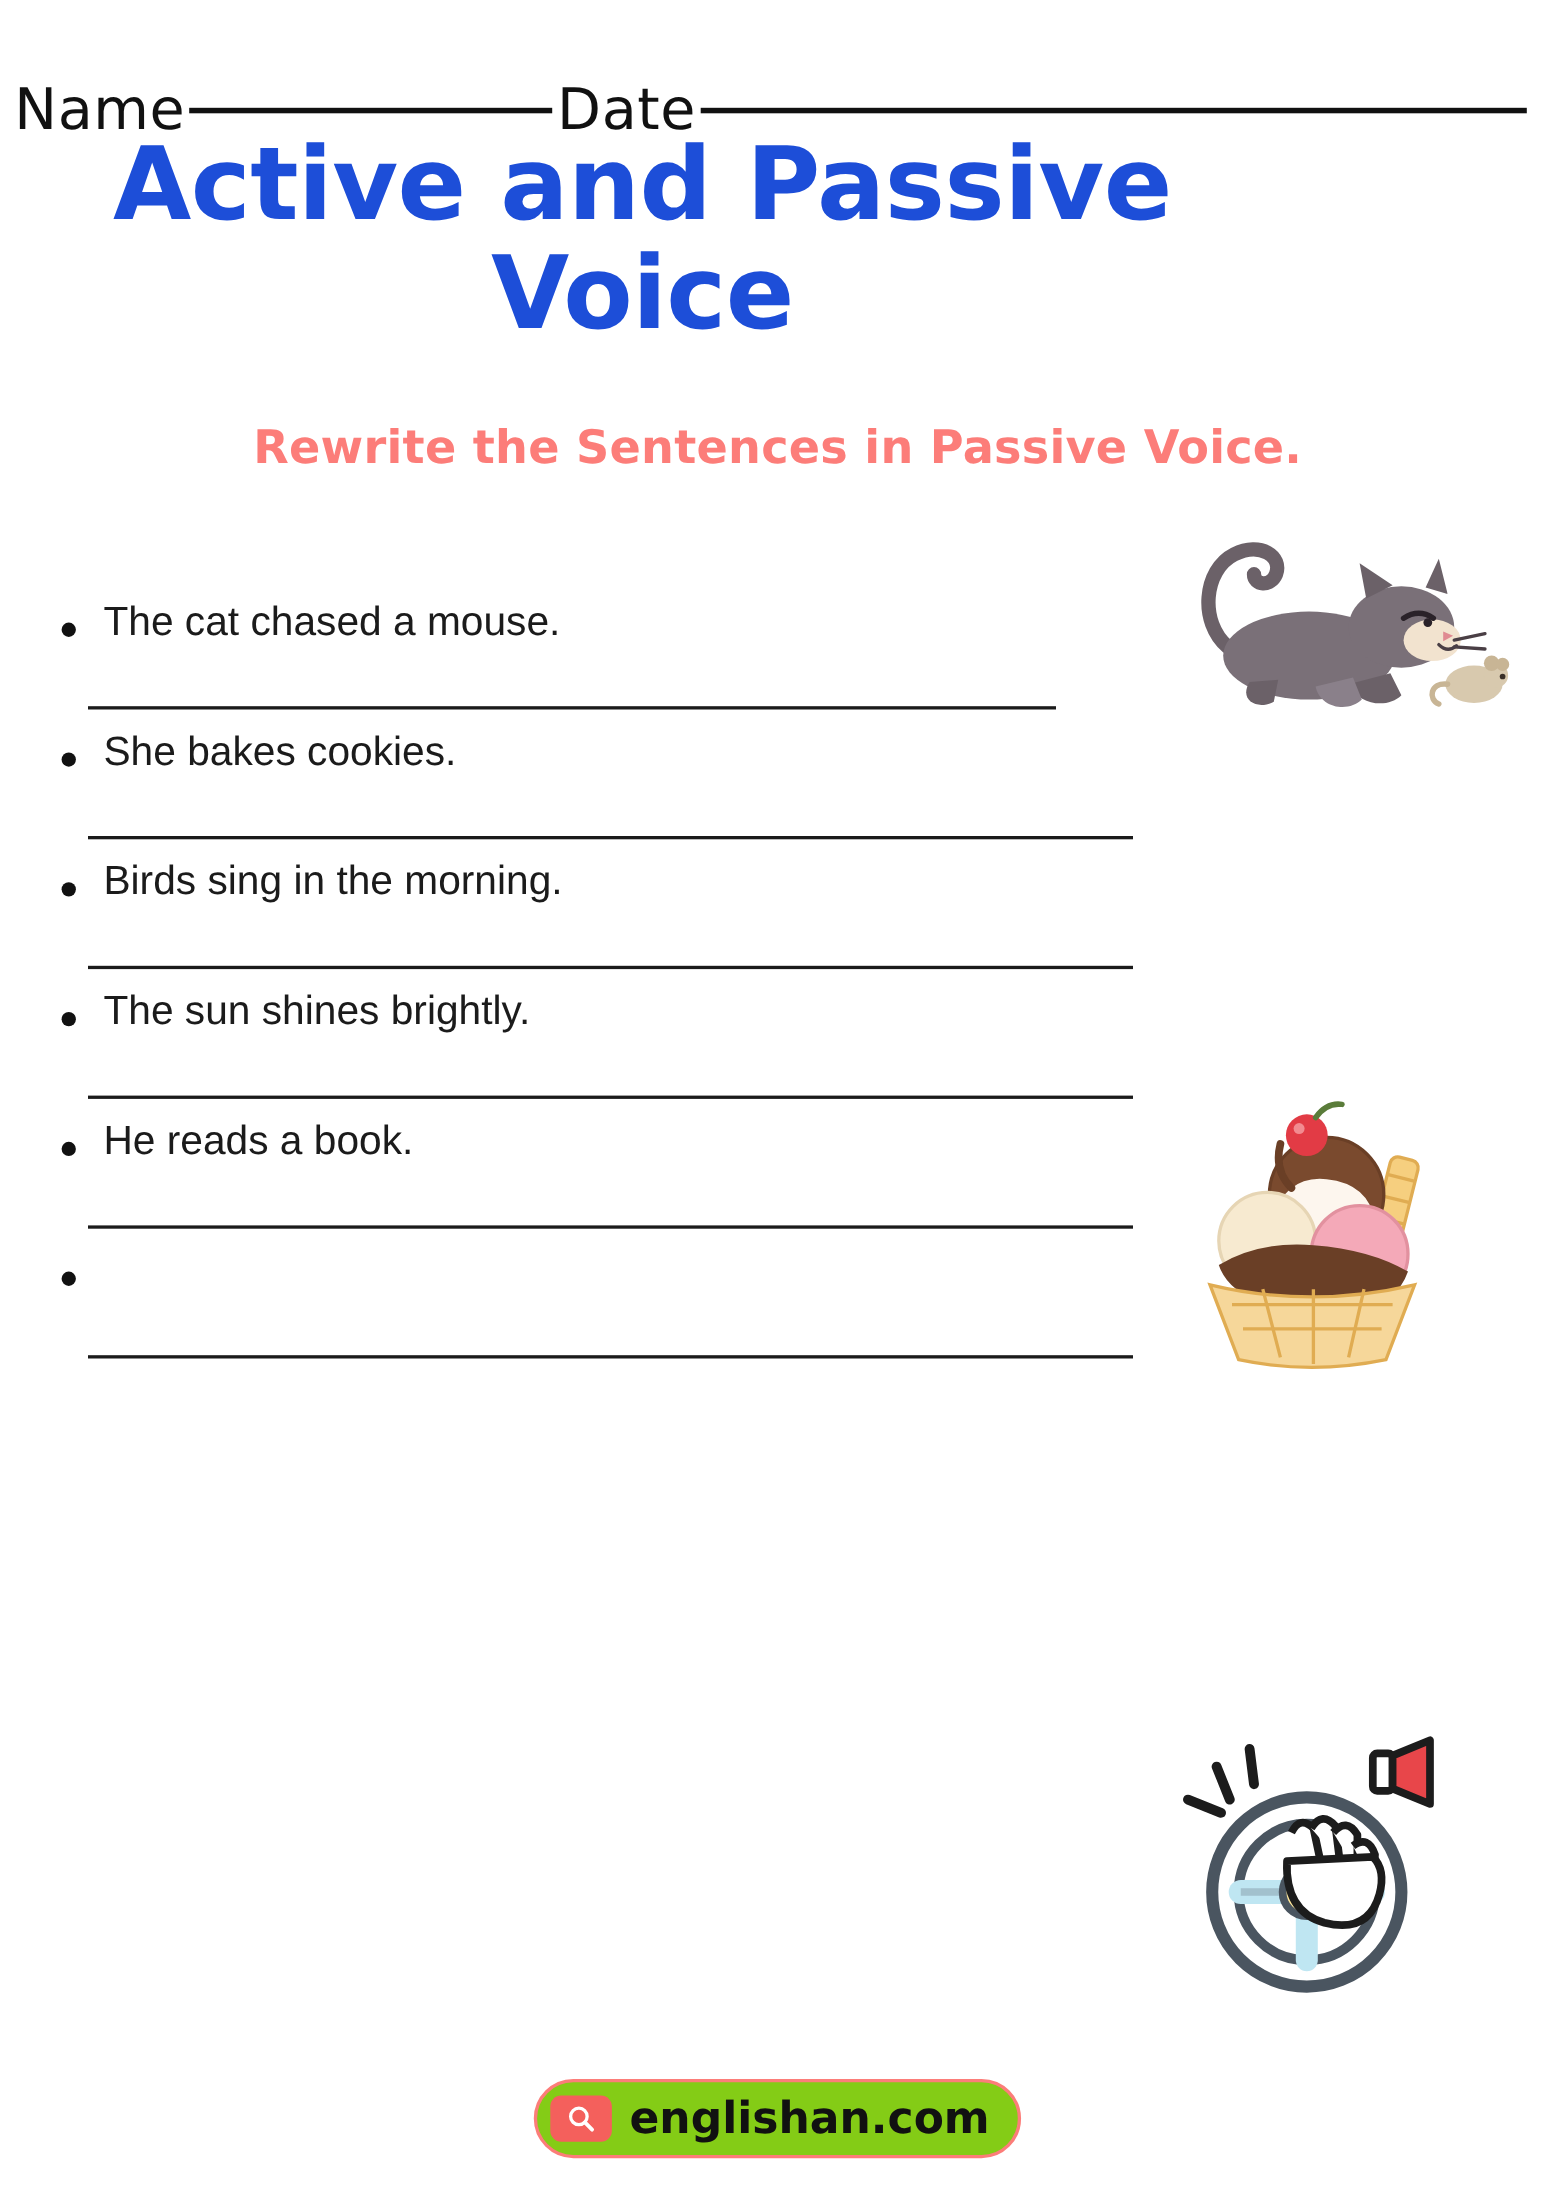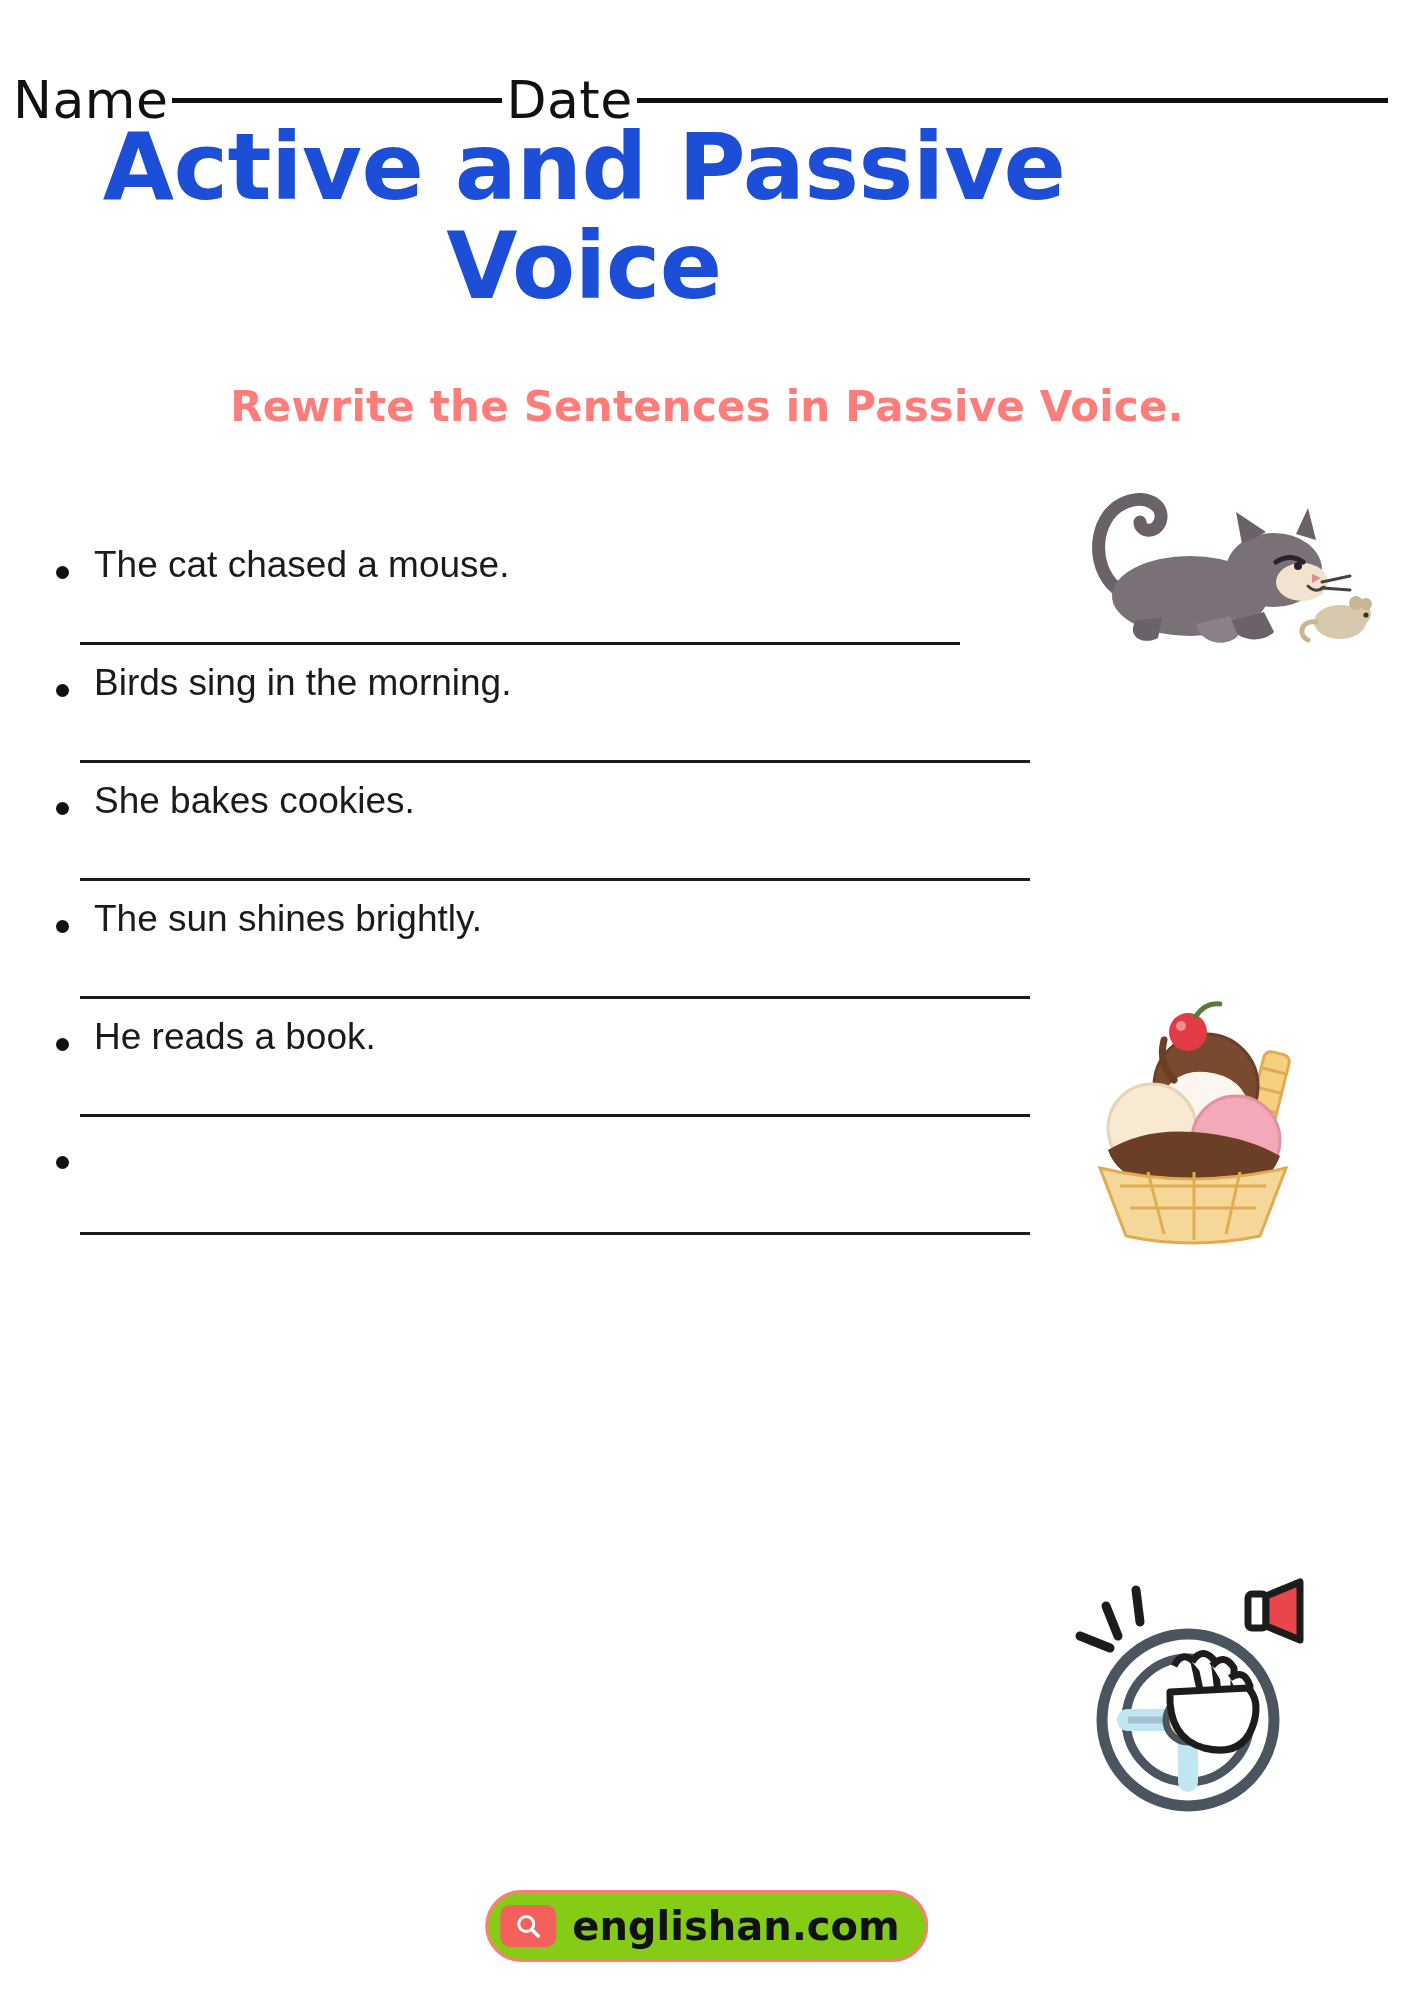--- a/index.html
+++ b/index.html
@@ -162,27 +162,27 @@
 <div class="questions">
 
   <div class="q-item first">
     <span class="q-bullet"></span>
     <span class="q-text">The cat chased a mouse.</span>
     <span class="q-line"></span>
   </div>
 
   <div class="q-item">
     <span class="q-bullet"></span>
+    <span class="q-text">She bakes cookies.</span>
+    <span class="q-line"></span>
+  </div>
+
+  <div class="q-item">
+    <span class="q-bullet"></span>
     <span class="q-text">Birds sing in the morning.</span>
-    <span class="q-line"></span>
-  </div>
-
-  <div class="q-item">
-    <span class="q-bullet"></span>
-    <span class="q-text">She bakes cookies.</span>
     <span class="q-line"></span>
   </div>
 
   <div class="q-item">
     <span class="q-bullet"></span>
     <span class="q-text">The sun shines brightly.</span>
     <span class="q-line"></span>
   </div>
 
 

